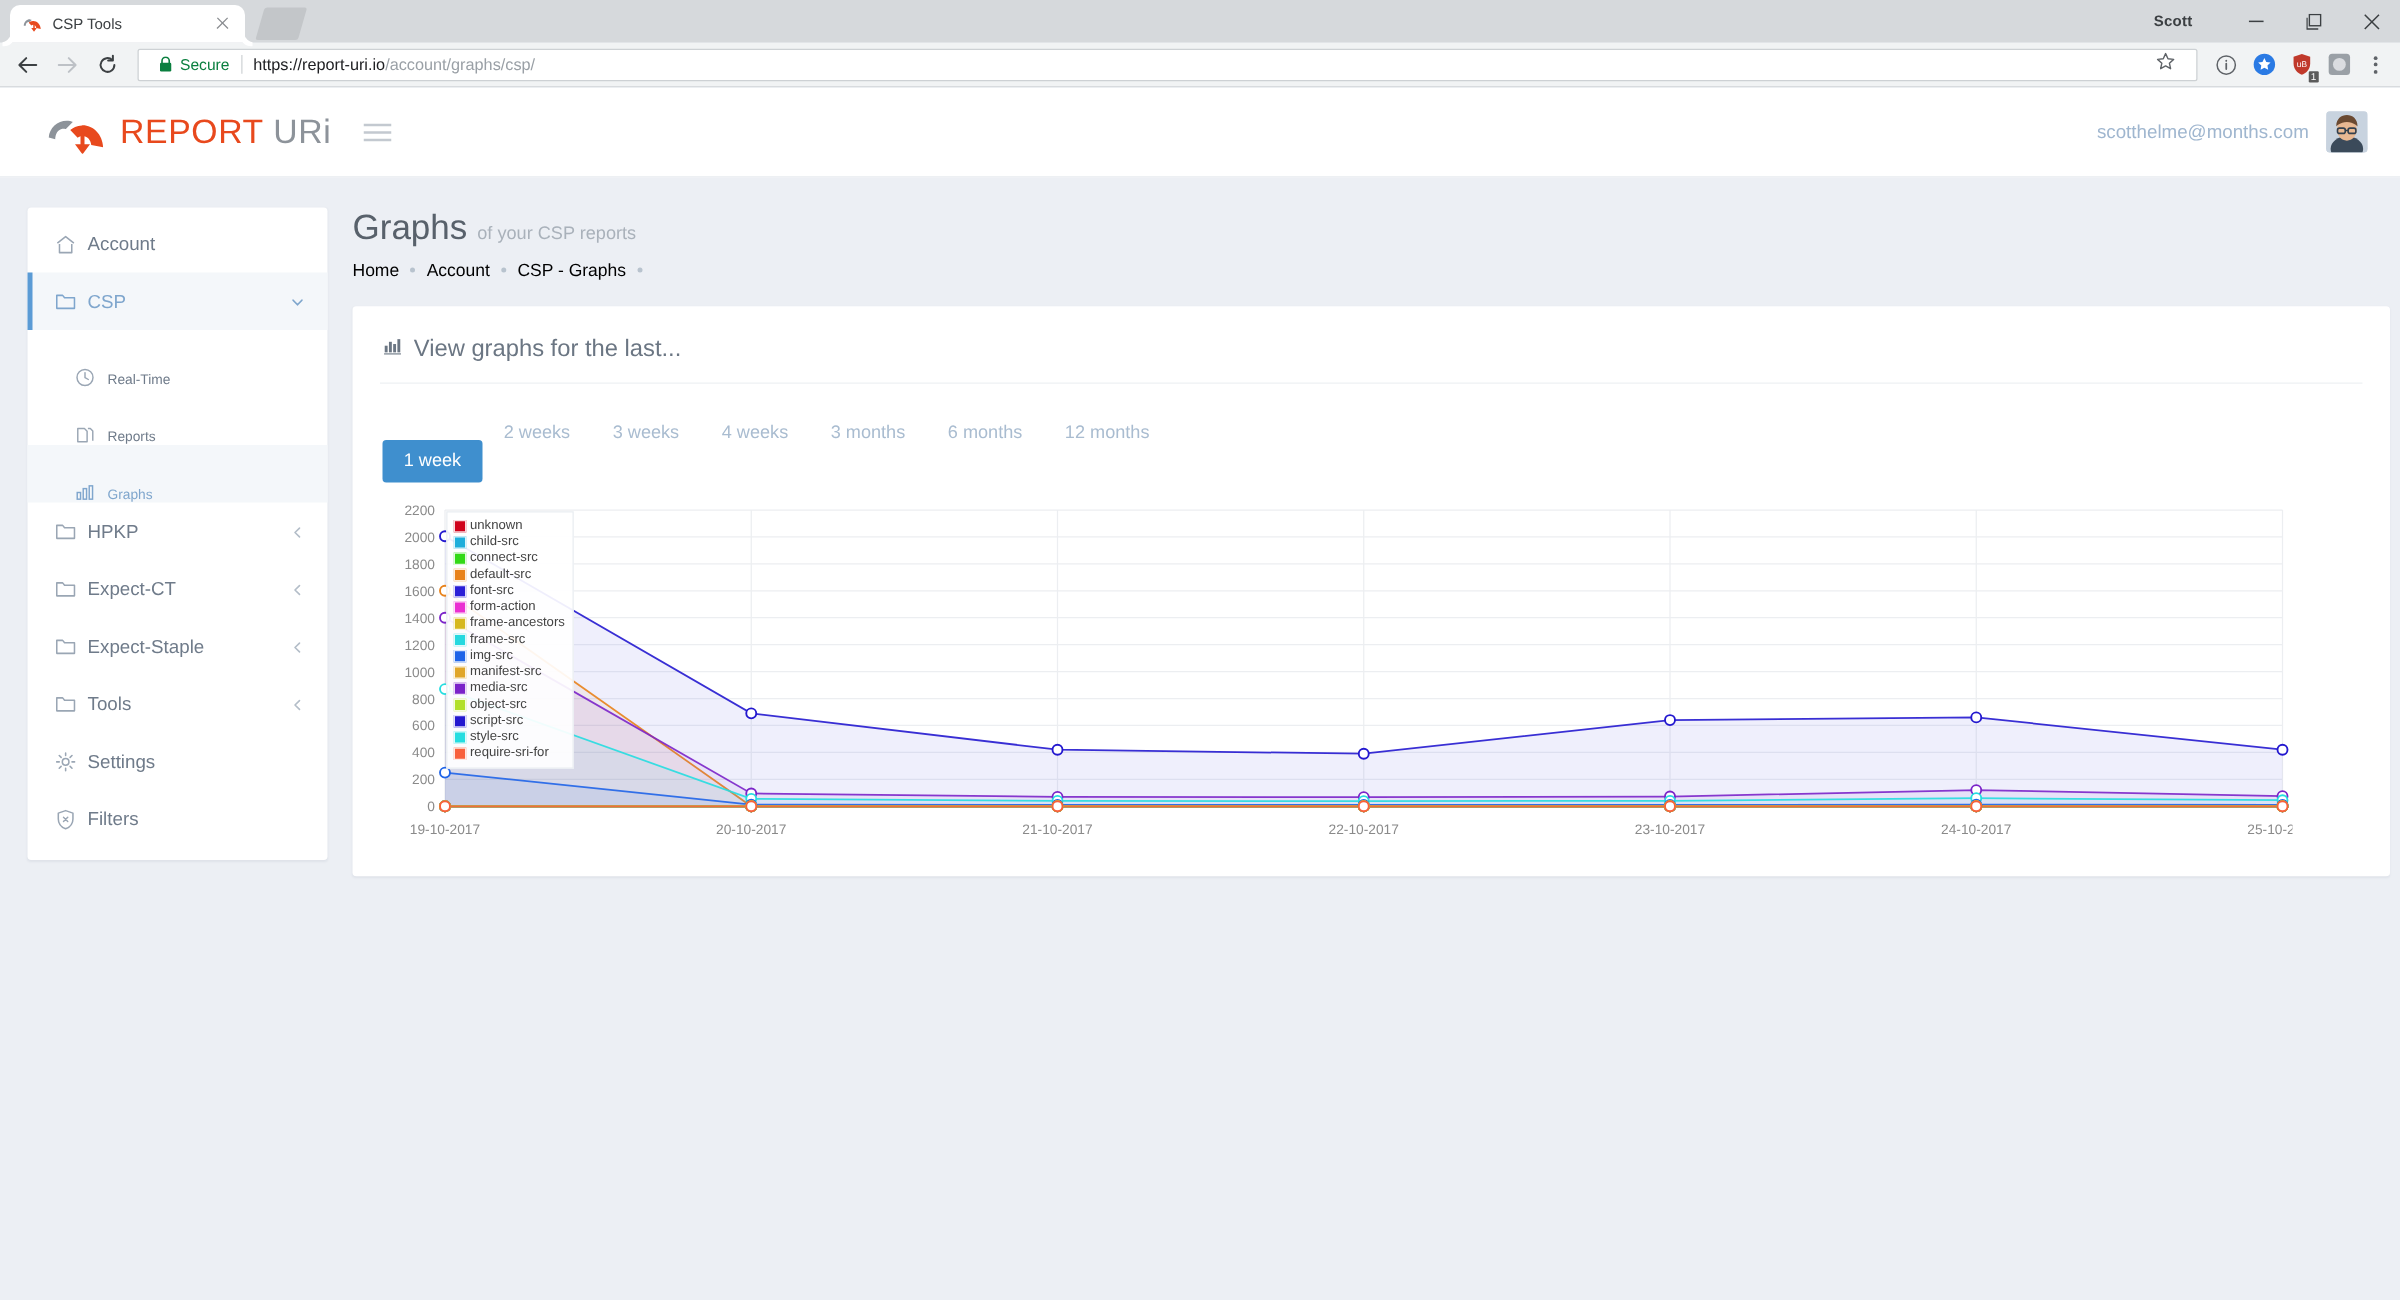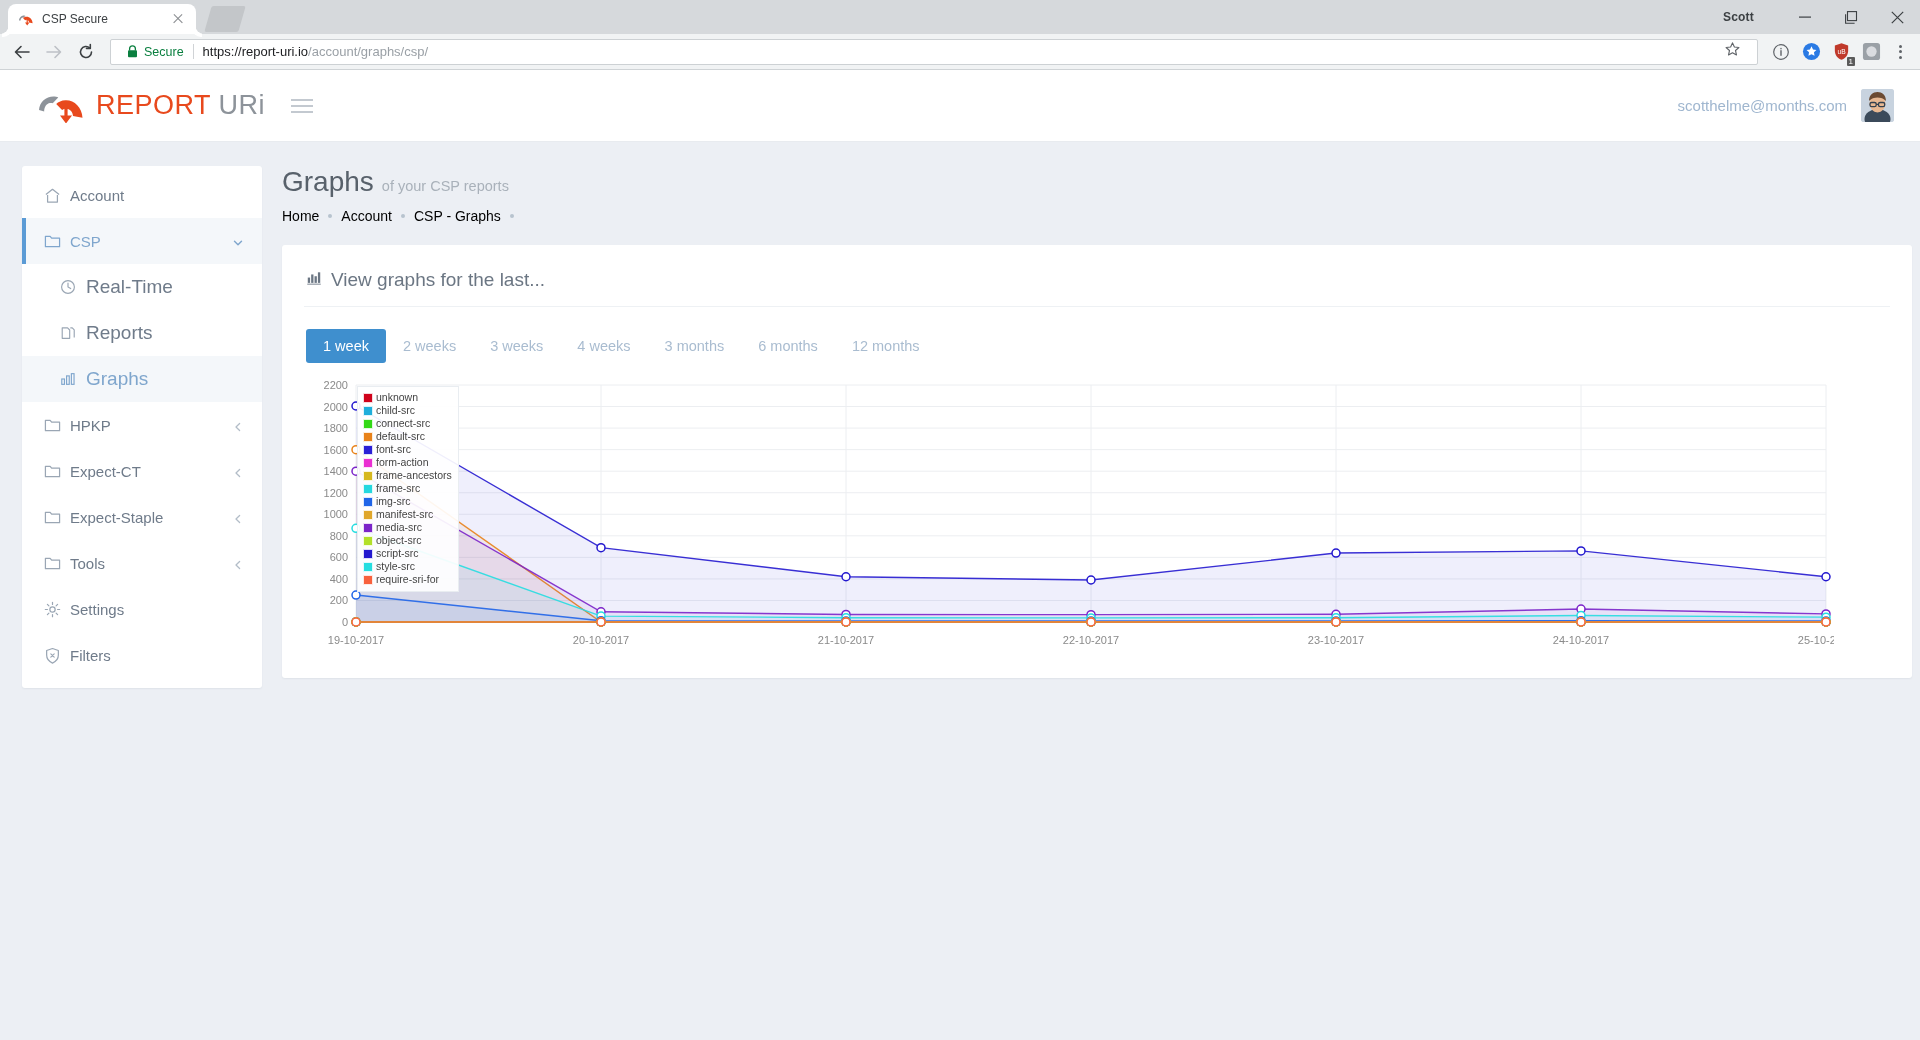--- a/index.html
+++ b/index.html
@@ -105,21 +105,21 @@
     width: 240px; margin-left: 22px; background: #fff; border-radius: 3px;
     box-shadow: 0 1px 2px rgba(20,40,70,.06); padding: 6px 0 10px 0;
     align-self: flex-start;
   }
   .nav-item {
     display: flex; align-items: center; height: 46px; padding: 0 18px 0 22px;
     font-size: 15px; color: #6f7b8a; position: relative; cursor: pointer;
   }
   .nav-item .ico { width: 26px; flex: 0 0 26px; display: flex; align-items: center; }
   .nav-item .lbl { flex: 1; }
-  .nav-item.sub { padding-left: 38px; font-size: 19px; }
+  .nav-item.sub { padding-left: 38px; font-size: 11px; align-items: flex-end; }
   .nav-item.active-parent {
     background: #f4f7fa; color: #7fa6cd;
   }
   .nav-item.active-parent::before {
     content: ""; position: absolute; left: 0; top: 0; bottom: 0; width: 4px; background: #5b9bd5;
   }
   .nav-item.active-sub { background: #f4f7fa; color: #7fa6cd; }
   .chev { width: 12px; height: 12px; }
 
   
@@ -136,21 +136,21 @@
   .card-head {
     font-size: 19px; color: #6b7683; font-weight: 400;
     padding: 6px 0 15px 2px; border-bottom: 1px solid #eef1f4;
     display: flex; align-items: center; gap: 9px;
   }
   .tabs { display: flex; margin: 22px 0 14px 2px; }
   .rtab {
     font-size: 14.5px; color: #a9bcd0; padding: 9px 17px; border-radius: 3px;
     cursor: pointer; white-space: nowrap;
   }
-  .rtab.on { background: #3f8fce; color: #fff; }
+  .rtab.on { background: #3f8fce; color: #fff; margin-top: 23px; }
 
   
   .chart-area { position: relative; height: 275px; margin: 10px 0 0 0; }
   .chart-svg { display: block; }
   .legend {
     position: absolute; background: rgba(255,255,255,.92); border: 1px solid #e9edf1;
     padding: 4px 6px 5px 5px; left: 53px; top: 9px; line-height: 1;
   }
   .lg-row { display: flex; align-items: center; height: 13px; }
   .lg-sw { width: 10px; height: 10px; margin-right: 3px; border: 1px solid rgba(255,255,255,.85); }
@@ -165,21 +165,21 @@
 
   <div class="tabstrip">
     <div class="tab">
       <span class="tab-favicon">
         <svg width="16" height="16" viewBox="0 0 16 16">
           <path d="M1 9.5c.2-3 2.6-5.2 5.2-5 .8.1 1.2.4 1.2.4L5.6 6.6S4.3 6.2 3.4 7.2c-.9 1-.8 2.4-.8 2.4z" fill="#8d939a"></path>
           <path d="M14.6 12.2c-.2-3.8-3-6.5-6.2-6.4-1.5 0-2.6.6-3.4 1.3l2.1 2.2c.4-.3.9-.5 1.4-.5 1.3 0 2.4 1.1 2.5 2.6z" fill="#e8491d"></path>
           <path d="M9.8 11.4h1.6l-2.2 3-2.2-3h1.6V8.2h1.2z" fill="#e8491d"></path>
         </svg>
       </span>
-      <span class="tab-title">CSP Secure</span>
+      <span class="tab-title">CSP Tools</span>
       <span class="tab-close"></span>
     </div>
     <div class="newtab"></div>
 
     <div class="winctrls">
       <span class="win-user">Scott</span>
       <span class="win-btn">
         <svg width="12" height="12">
             <rect x="0" y="5.5" width="12" height="1.2" fill="#3c4043"></rect>
           </svg>

